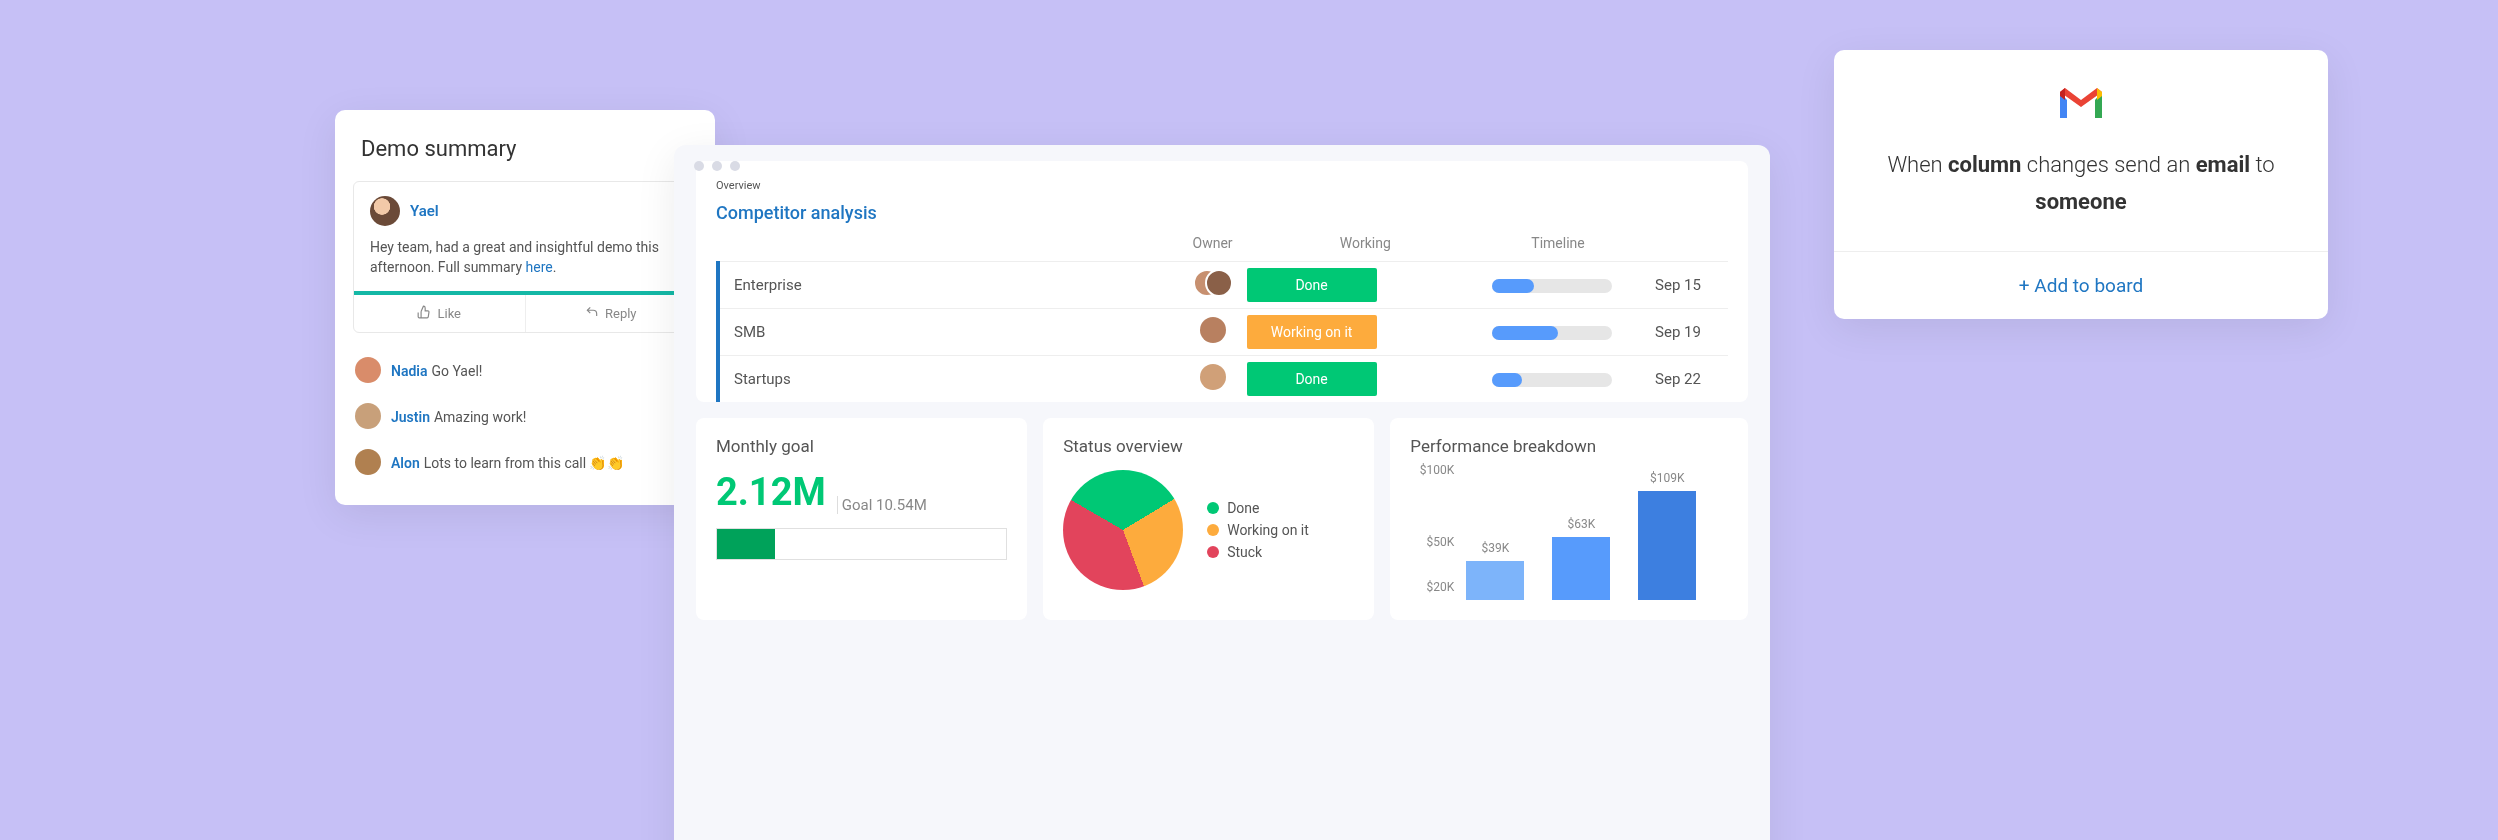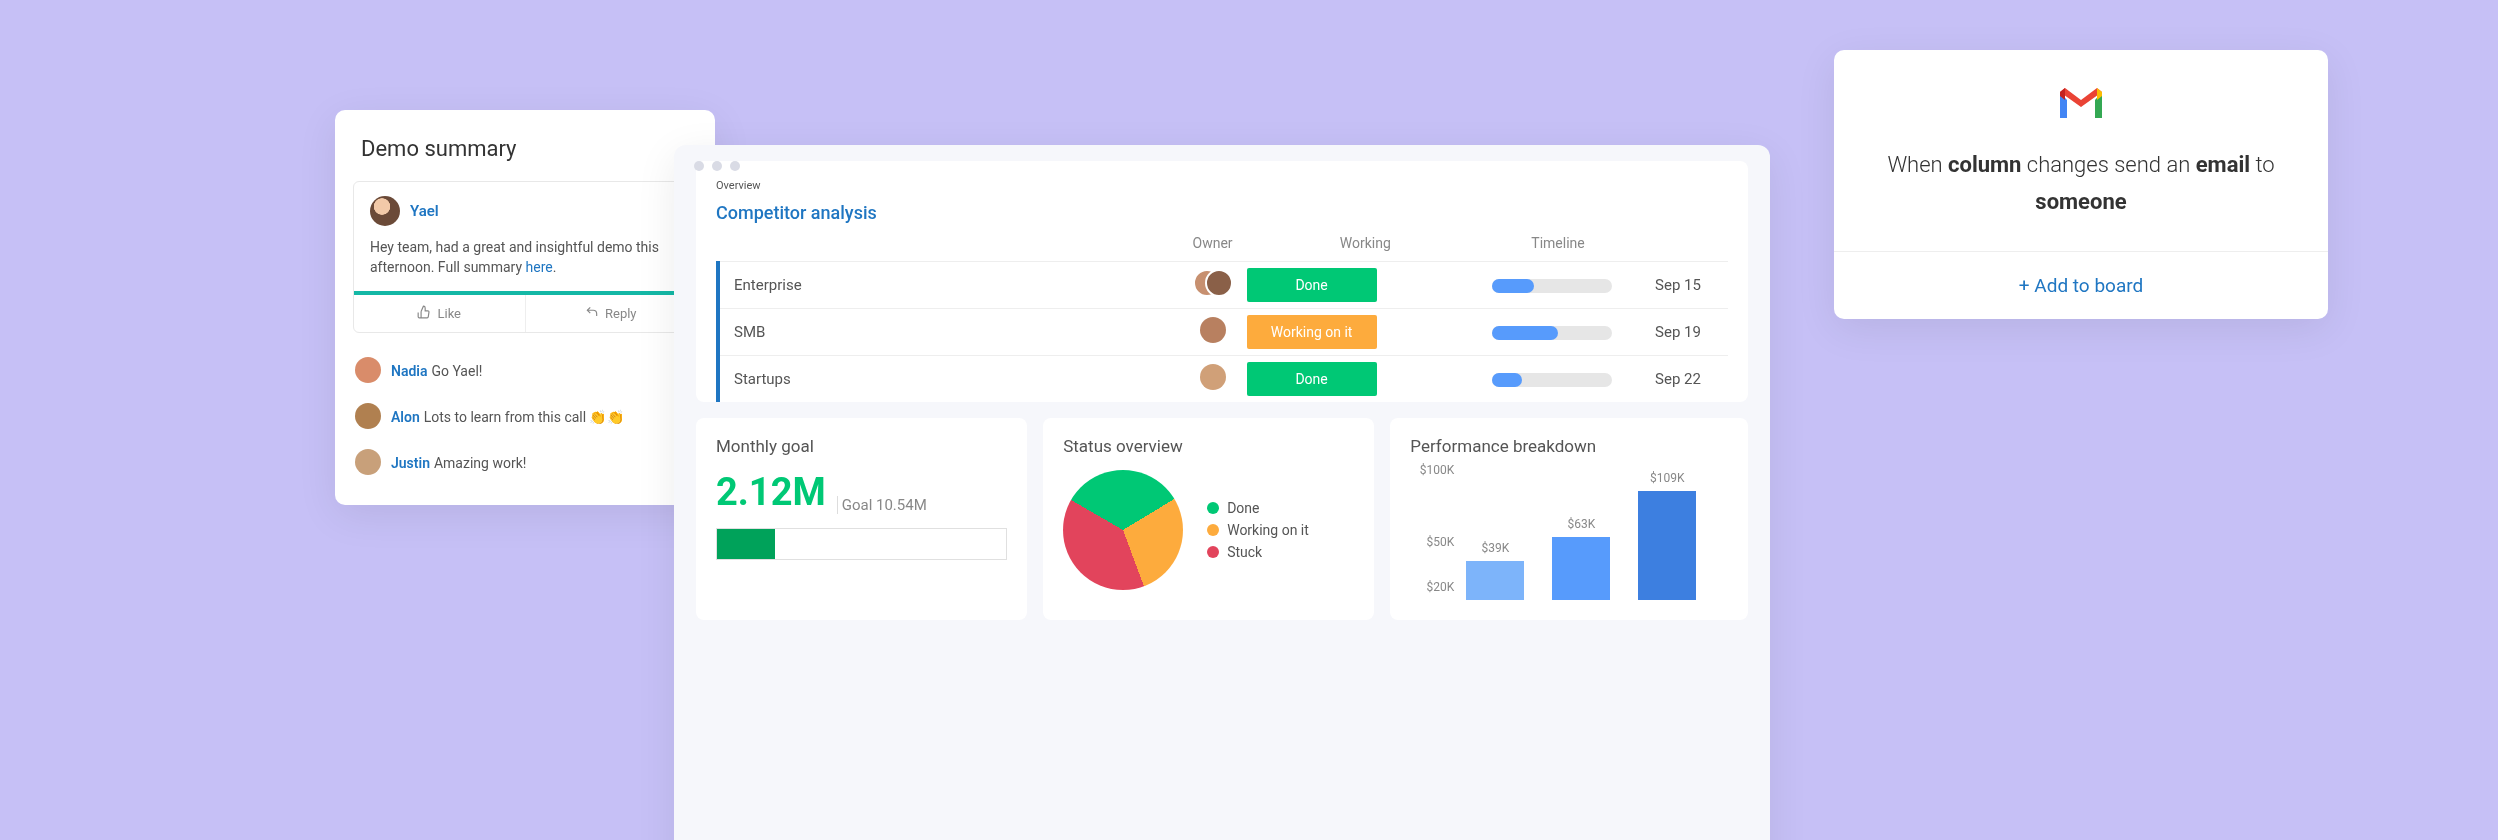--- a/index.html
+++ b/index.html
@@ -290,26 +290,26 @@
         <span>Reply</span>
       </div>
     </div>
   </div>
   <div class="comments">
     <div class="comment">
       <span class="avatar sm" style="background:#d98c6a"></span>
       <span><span class="name">Nadia</span> <span class="text">Go Yael!</span></span>
     </div>
     <div class="comment">
+      <span class="avatar sm" style="background:#c8a07a"></span>
+      <span><span class="name">Justin</span> <span class="text">Amazing work!</span></span>
+    </div>
+    <div class="comment">
       <span class="avatar sm" style="background:#b08050"></span>
       <span><span class="name">Alon</span> <span class="text">Lots to learn from this call 👏👏</span></span>
-    </div>
-    <div class="comment">
-      <span class="avatar sm" style="background:#c8a07a"></span>
-      <span><span class="name">Justin</span> <span class="text">Amazing work!</span></span>
     </div>
   </div>
 </div>
 
 <div class="card main-dash">
   <div class="mac-dots">
       <span></span>
       <span></span>
       <span></span>
     </div>

